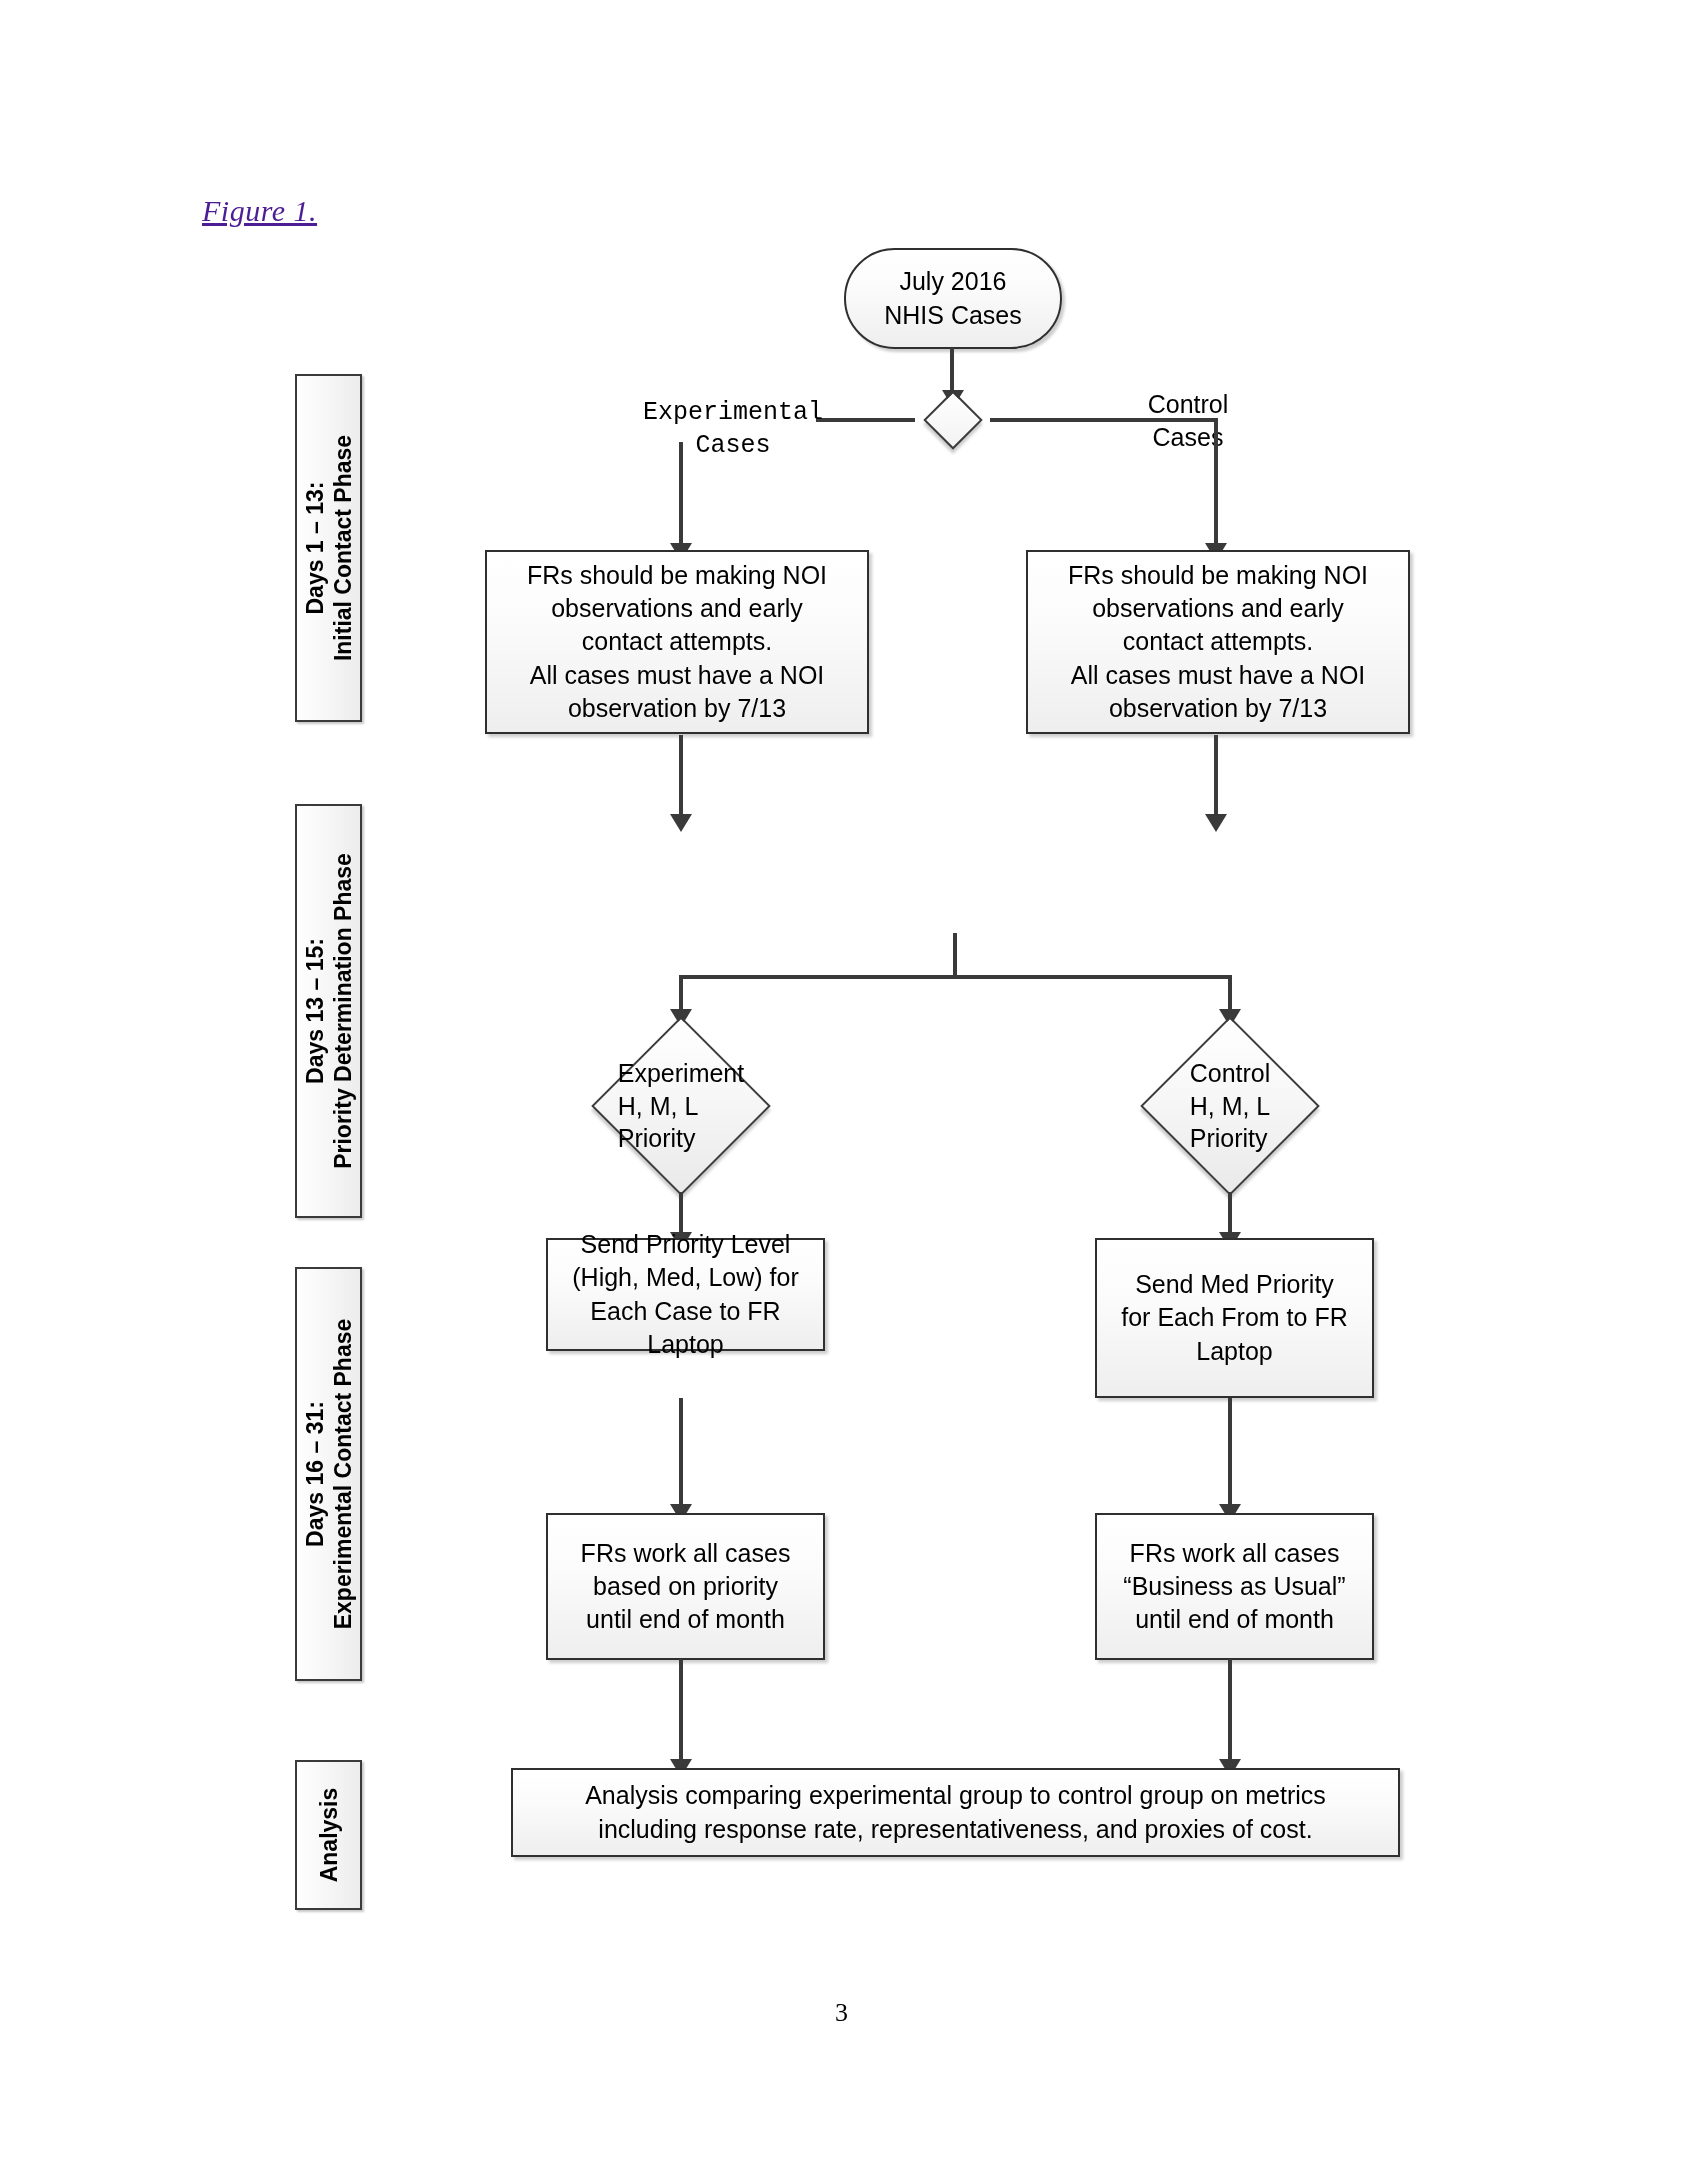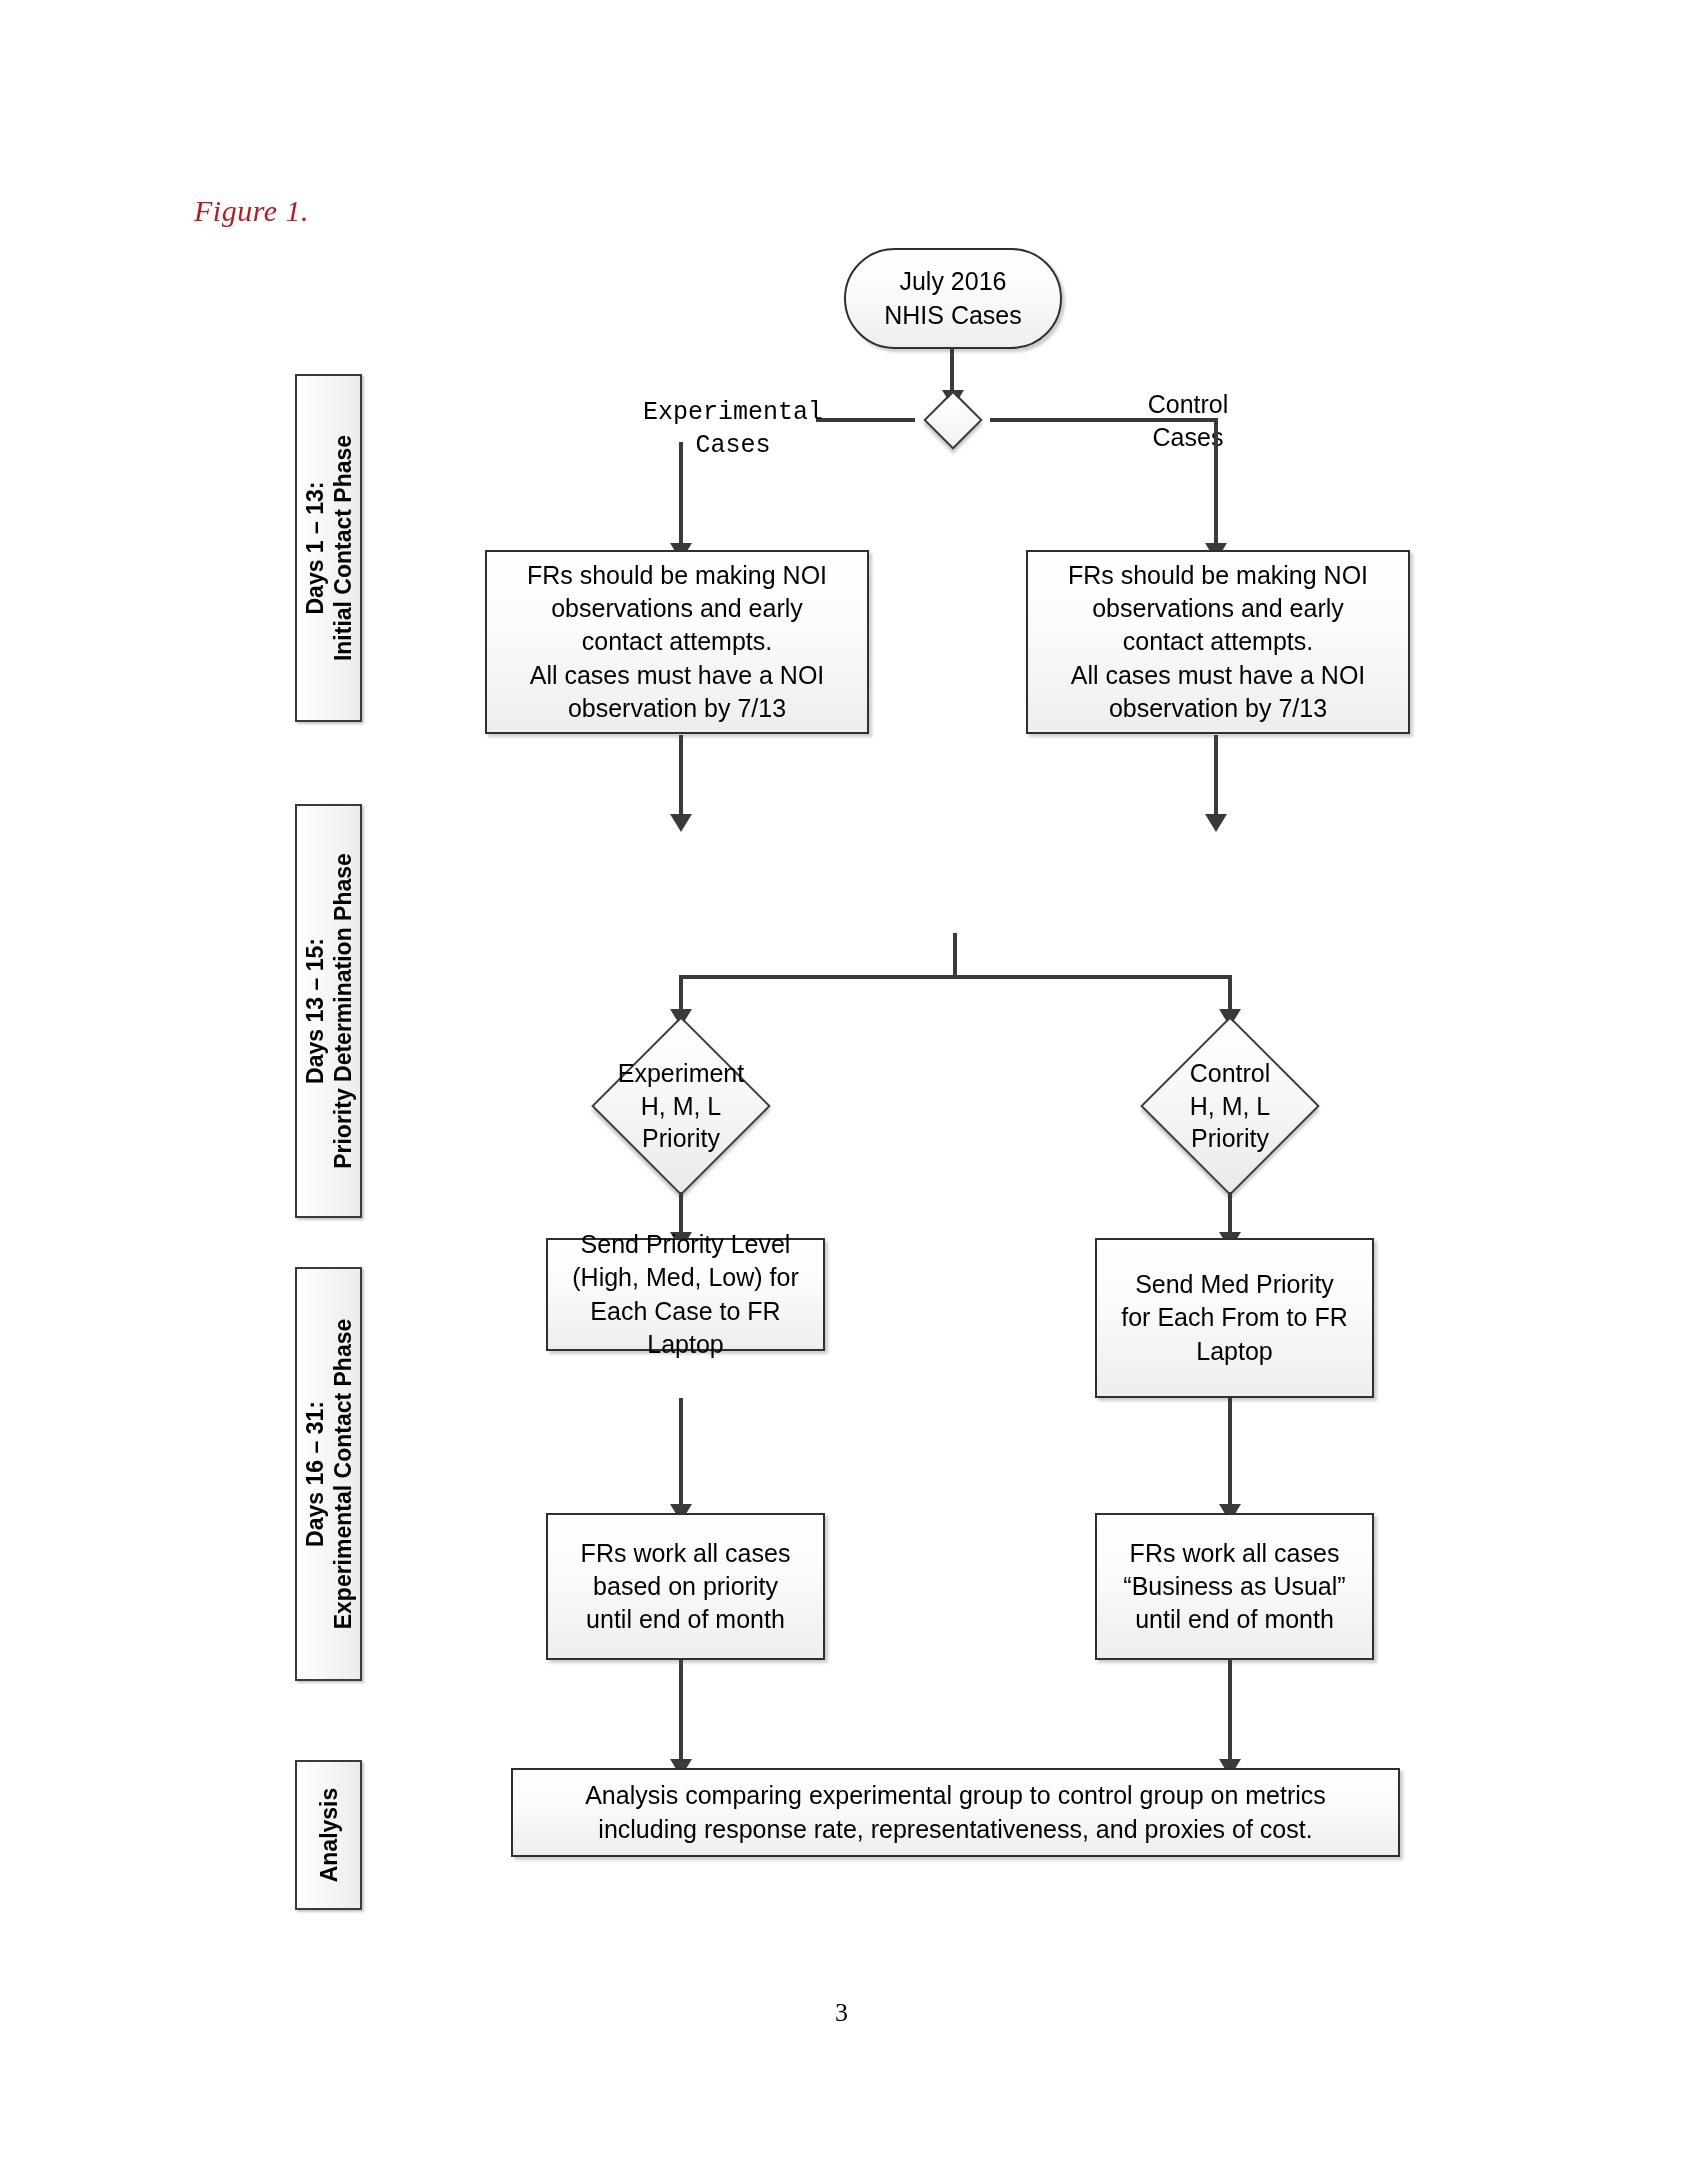--- a/index.html
+++ b/index.html
@@ -19,27 +19,28 @@
   #page {
     position: absolute;
     left: 0; top: 0;
     width: 1683px;
     height: 2178px;
   }
 
   
   .figure-caption {
     position: absolute;
-    left: 194px;
+    left: 202px;
     top: 194px;
     font-family: "Liberation Serif", serif;
     font-style: italic;
     font-size: 30px;
     letter-spacing: 0.5px;
-    color: #b91c1c;
+    color: #4c1d95;
+    text-decoration: underline;
   }
 
   
   .phase-band {
     position: absolute;
     border: 2px solid #3a3a3a;
     background: linear-gradient(to right, #ffffff 0%, #f4f4f4 60%, #ececec 100%);
     box-shadow: 2px 2px 2px rgba(0,0,0,0.22);
     box-sizing: border-box;
   }
@@ -91,21 +92,20 @@
     box-shadow: 3px 3px 3px rgba(0,0,0,0.20);
     box-sizing: border-box;
   }
   .diamond-label {
     position: absolute;
     left: 0; top: 0;
     width: 100%; height: 100%;
     display: flex;
     align-items: center;
     justify-content: center;
-    text-align: center;
     font-size: 25px;
     line-height: 1.30;
     color: #000;
     white-space: pre-line;
   }
   .diamond-wrap.small .diamond-shape {
     background: linear-gradient(135deg,#ffffff 0%, #f2f2f2 100%);
   }
 
   

